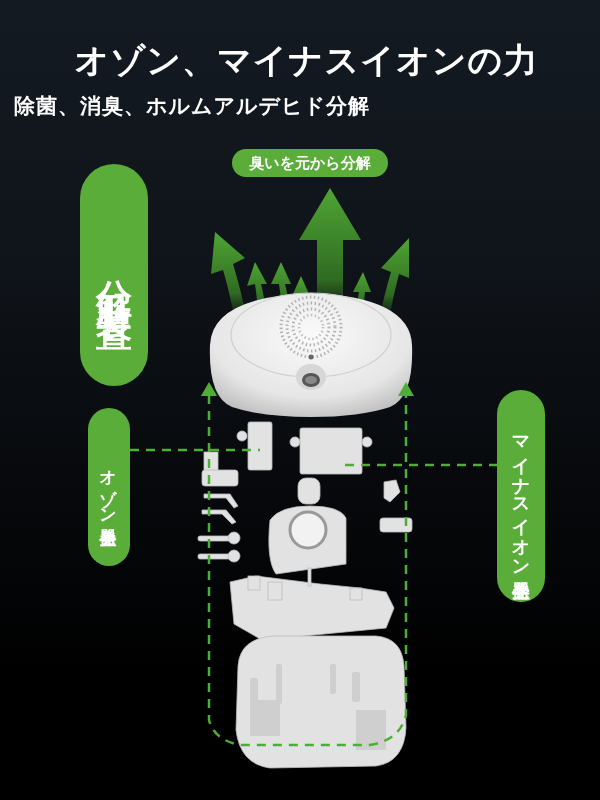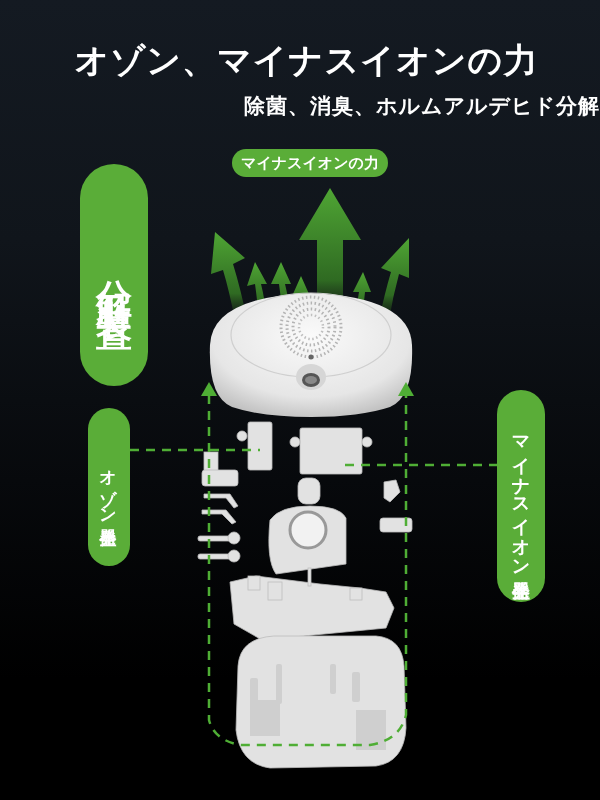--- a/index.html
+++ b/index.html
@@ -7,21 +7,21 @@
     width: 600px; height: 800px; overflow: hidden; position: relative;
     background: linear-gradient(180deg, #141a22 0%, #10151b 30%, #07090c 60%, #000000 85%, #000 100%);
     font-family: "DejaVu Sans", "Liberation Sans", sans-serif;
     color: #fff;
   }
   .title {
     position: absolute; left: 0; right: 0; top: 38px; text-align: center;
     font-size: 34px; font-weight: bold; letter-spacing: 1px; color: #fff; padding-left: 13px;
   }
   .subtitle {
-    position: absolute; left: 0; right: 0; top: 92px; text-align: right;
+    position: absolute; left: 0; right: 0; top: 92px; text-align: left;
     font-size: 21px; font-weight: bold; letter-spacing: 1px; color: #fff; padding-left: 14px; font-family: Liberation Serif, serif;
   }
   .pill {
     position: absolute; background: #5aad38; color: #fff; font-weight: bold;
     display: flex; align-items: center; justify-content: center;
   }
   .pill-h { left: 232px; top: 149px; width: 156px; height: 28px; border-radius: 14px; font-size: 15px; }
   .pill-v { flex-direction: column; writing-mode: vertical-rl; text-orientation: upright; letter-spacing: 0; }
   .pill-main { left: 80px; top: 164px; width: 68px; height: 222px; border-radius: 34px; font-size: 36px; line-height: 1; letter-spacing: 12px; }
   .pill-ozone { left: 88px; top: 408px; width: 42px; height: 158px; border-radius: 21px; font-size: 17px; }
@@ -31,21 +31,21 @@
   .device { position: absolute; left: 200px; top: 285px; width: 222px; height: 135px; }
   .parts { position: absolute; left: 190px; top: 410px; width: 240px; height: 370px; }
   .guides { position: absolute; left: 0; top: 0; width: 600px; height: 800px; pointer-events: none; }
 </style>
 </head>
 <body>
 
 <div class="title">オゾン、マイナスイオンの力</div>
 <div class="subtitle">除菌、消臭、ホルムアルデヒド分解</div>
 
-<div class="pill pill-h">マイナスイオンの力</div>
+<div class="pill pill-h">臭いを元から分解</div>
 <div class="pill pill-v pill-main">分解装置</div>
 <div class="pill pill-v pill-ozone">オゾン発生器</div>
 <div class="pill pill-v pill-minus">マイナスイオン発生器</div>
 
 <svg class="arrows" viewBox="0 0 230 140">
   <defs>
     <linearGradient id="ag" x1="0" y1="0" x2="0" y2="1">
       <stop offset="0" stop-color="#4fa534"></stop>
       <stop offset="0.7" stop-color="#2f6a22"></stop>
       <stop offset="1" stop-color="#1a2a16" stop-opacity="0.3"></stop>

